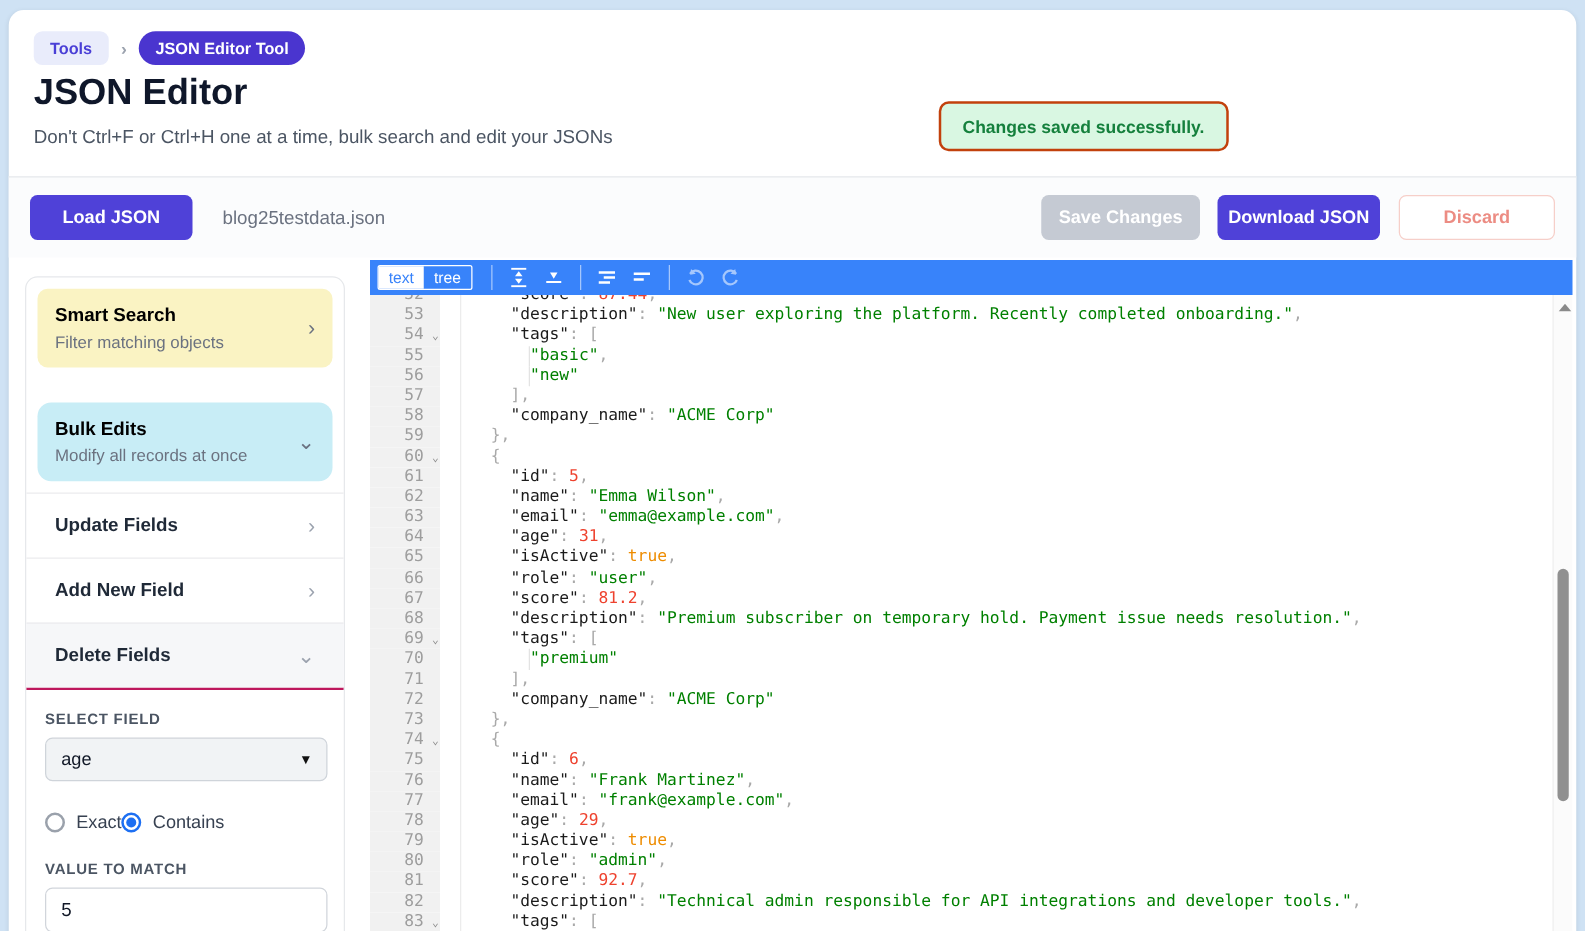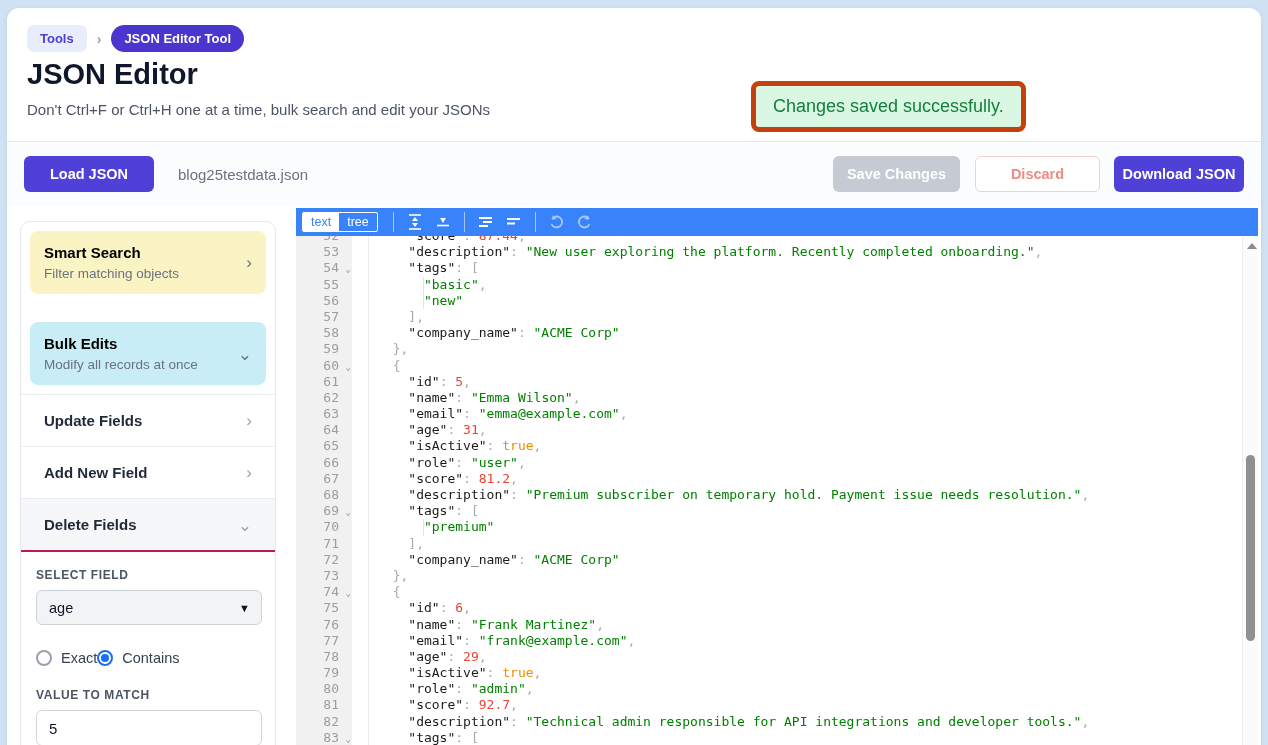--- a/index.html
+++ b/index.html
@@ -10,22 +10,22 @@
           background:#ffffff; border-radius:12px 12px 0 0; box-shadow:0 1px 4px rgba(0,0,0,.08); }
 
   
   .breadcrumb { position:absolute; left:20px; top:17px; display:flex; align-items:center; gap:10px; }
   .crumb-pill { font-size:13px; font-weight:bold; padding:6px 13px; border-radius:7px;
                 background:#e9ecfb; color:#4a3fd6; cursor:pointer; }
   .crumb-sep { color:#9ca3af; font-size:14px; font-weight:bold; }
   .crumb-pill.active { background:#4a35cf; color:#fff; border-radius:15px; }
   .page-title { position:absolute; left:20px; top:50px; font-size:29px; font-weight:800; color:#0f172a; }
   .page-sub { position:absolute; left:20px; top:93px; font-size:15px; color:#4b5563; }
-  .toast { position:absolute; left:744px; top:73px; background:#d9f7e2; border:5px solid #c2410c;
-           border-radius:8px; padding:10px 17px; font-size:18px; font-weight:400; color:#15803d; }
+  .toast { position:absolute; left:744px; top:73px; background:#d9f7e2; border:2px solid #c2410c;
+           border-radius:8px; padding:10px 17px; font-size:14px; font-weight:700; color:#15803d; }
 
   
   .filebar { position:absolute; left:0; top:133px; width:100%; height:65px; background:#fbfcfd;
              border-top:1px solid #e5e7eb; display:flex; align-items:center; padding:12px 17px; }
   .btn { height:36px; border:none; border-radius:6px; font-size:14.5px; font-weight:bold;
          font-family:"Liberation Sans",sans-serif; cursor:pointer; }
   .btn-load { width:130px; background:#4f41d8; color:#fff; }
   .filename { margin-left:24px; font-size:15px; color:#6b7280; }
   .fb-spacer { flex:1; }
   .btn-save { width:127px; background:#c5cad3; color:#fff; cursor:default; }
@@ -35,21 +35,21 @@
   
   .sidebar { position:absolute; left:13px; top:213px; width:256px; height:560px;
              background:#fff; border:1px solid #e6e8eb; border-radius:10px 10px 0 0; overflow:hidden; }
   .side-pad { padding:9px; }
   .feature-card { border-radius:8px; padding:13px 14px; position:relative; cursor:pointer; }
   .feature-card .fc-title { font-size:15px; font-weight:bold; color:#000000; margin-bottom:5px; }
   .feature-card .fc-sub { font-size:13.5px; color:#6b7280; }
   .fc-chev { position:absolute; right:14px; top:50%; transform:translateY(-50%);
              color:#6b7280; font-size:17px; }
   .card-yellow { background:#faf3c3; margin-bottom:28px; }
-  .card-cyan { background:#c8edf6; }
+  .card-cyan { background:#c8edf6;border-radius:11px; }
   .srow { height:52px; border-top:1px solid #ececee; display:flex; align-items:center;
           padding:0 23px; cursor:pointer; position:relative; }
   .srow .sr-label { font-size:15px; font-weight:bold; color:#1f2937; }
   .srow .fc-chev { right:23px; color:#9ca3af; }
   .srow.expanded { background:#f6f7f9; }
   .side-form { padding:16px 15px 0 15px; border-top:2px solid #be185d; }
   .form-label { font-size:12px; font-weight:bold; letter-spacing:.6px; color:#4b5563; margin-bottom:8px; }
   .select-box { width:226px; height:35px; background:#f1f3f5; border:1px solid #cfd4da; border-radius:6px;
                 display:flex; align-items:center; padding:0 12px; font-size:14.5px; color:#111827;
                 cursor:pointer; position:relative; }
@@ -109,22 +109,22 @@
     </div>
     <div class="page-title">JSON Editor</div>
     <div class="page-sub">Don't Ctrl+F or Ctrl+H one at a time, bulk search and edit your JSONs</div>
     <div class="toast">Changes saved successfully.</div>
 
     <div class="filebar">
       <button class="btn btn-load">Load JSON</button>
       <span class="filename">blog25testdata.json</span>
       <span class="fb-spacer"></span>
       <button class="btn btn-save" disabled="">Save Changes</button>
+      <button class="btn btn-download">Download JSON</button>
       <button class="btn btn-discard">Discard</button>
-      <button class="btn btn-download">Download JSON</button>
     </div>
 
     <div class="sidebar">
       <div class="side-pad">
         <div class="feature-card card-yellow">
           <div class="fc-title">Smart Search</div>
           <div class="fc-sub">Filter matching objects</div>
           <span class="fc-chev">›</span>
         </div>
         <div class="feature-card card-cyan">

